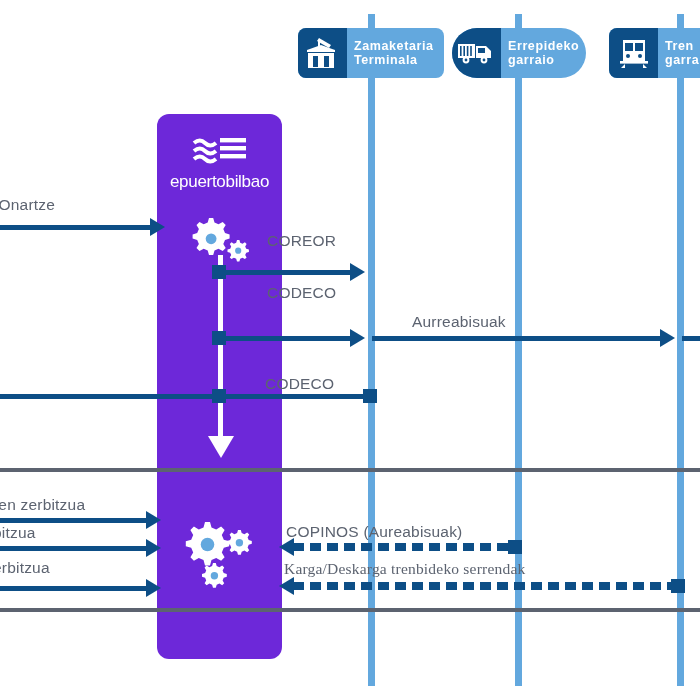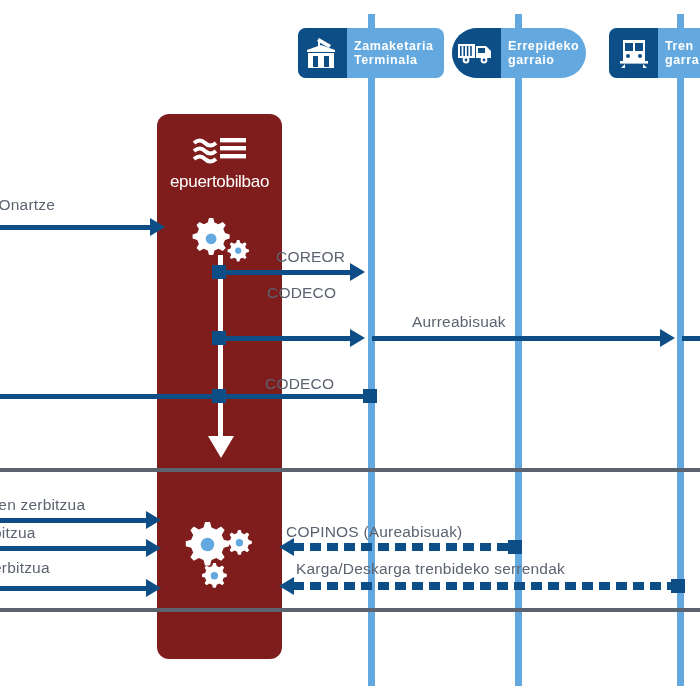--- a/index.html
+++ b/index.html
@@ -9,21 +9,21 @@
     font-family:"DejaVu Sans", sans-serif;
     overflow:hidden;
   }
   #stage{position:relative;width:700px;height:700px;}
 
   
   .actor-panel{
     position:absolute;
     left:157px;top:114px;
     width:125px;height:545px;
-    background:#7f1d1d;
+    background:#6d28d9;
     border-radius:12px;
   }
   .logo-wrap{
     position:absolute;left:0;top:20px;width:125px;
     text-align:center;color:#ffffff;
   }
   .logo-mark{display:block;margin:0 auto 6px auto;}
   .logo-text{
     font-size:17px;letter-spacing:-0.3px;color:#ffffff;
     font-family:"Liberation Sans", sans-serif;
@@ -197,21 +197,21 @@
   <div class="lifeline"></div>
   <div class="lifeline-head"></div>
 
   <div class="separator" style="top:468px;"></div>
   <div class="separator" style="top:608px;"></div>
 
   <div class="msg-label" style="left:-6px;top:196px;">/Onartze</div>
   <div class="msg-line" style="left:0px;top:225px;width:156px;"></div>
   <div class="msg-head-right" style="left:150px;top:218px;"></div>
 
-  <div class="msg-label" style="left:267px;top:248px;margin-left:9px;">COREOR</div>
+  <div class="msg-label" style="left:267px;top:232px;">COREOR</div>
   <div class="msg-line" style="left:214px;top:270px;width:138px;"></div>
   <div class="msg-head-right" style="left:350px;top:263px;"></div>
   <div class="node-square" style="left:212px;top:265px;"></div>
   <div class="msg-label" style="left:267px;top:284px;">CODECO</div>
 
   <div class="msg-label" style="left:412px;top:313px;text-align:center;">Aurreabisuak</div>
   <div class="msg-line" style="left:214px;top:336px;width:138px;"></div>
   <div class="msg-head-right" style="left:350px;top:329px;"></div>
   <div class="msg-line" style="left:372px;top:336px;width:290px;"></div>
   <div class="msg-head-right" style="left:660px;top:329px;"></div>
@@ -233,18 +233,18 @@
 
   <div class="msg-label" style="left:-7px;top:559px;">erbitzua</div>
   <div class="msg-line" style="left:0px;top:586px;width:150px;"></div>
   <div class="msg-head-right" style="left:146px;top:579px;"></div>
 
   <div class="msg-label" style="left:286px;top:523px;">COPINOS (Aureabisuak)</div>
   <div class="msg-dashed" style="left:293px;top:543px;width:228px;"></div>
   <div class="msg-head-left" style="left:279px;top:538px;"></div>
   <div class="node-square" style="left:508px;top:540px;"></div>
 
-  <div class="msg-label" style="left:296px;top:560px;">Karga/Deskarga trenbideko serrendak</div>
+  <div class="msg-label" style="left:284px;top:560px;font-family:Liberation Serif, serif;">Karga/Deskarga trenbideko serrendak</div>
   <div class="msg-dashed" style="left:293px;top:582px;width:390px;"></div>
   <div class="msg-head-left" style="left:279px;top:577px;"></div>
   <div class="node-square" style="left:671px;top:579px;"></div>
 
 </div>
 
 </body></html>

